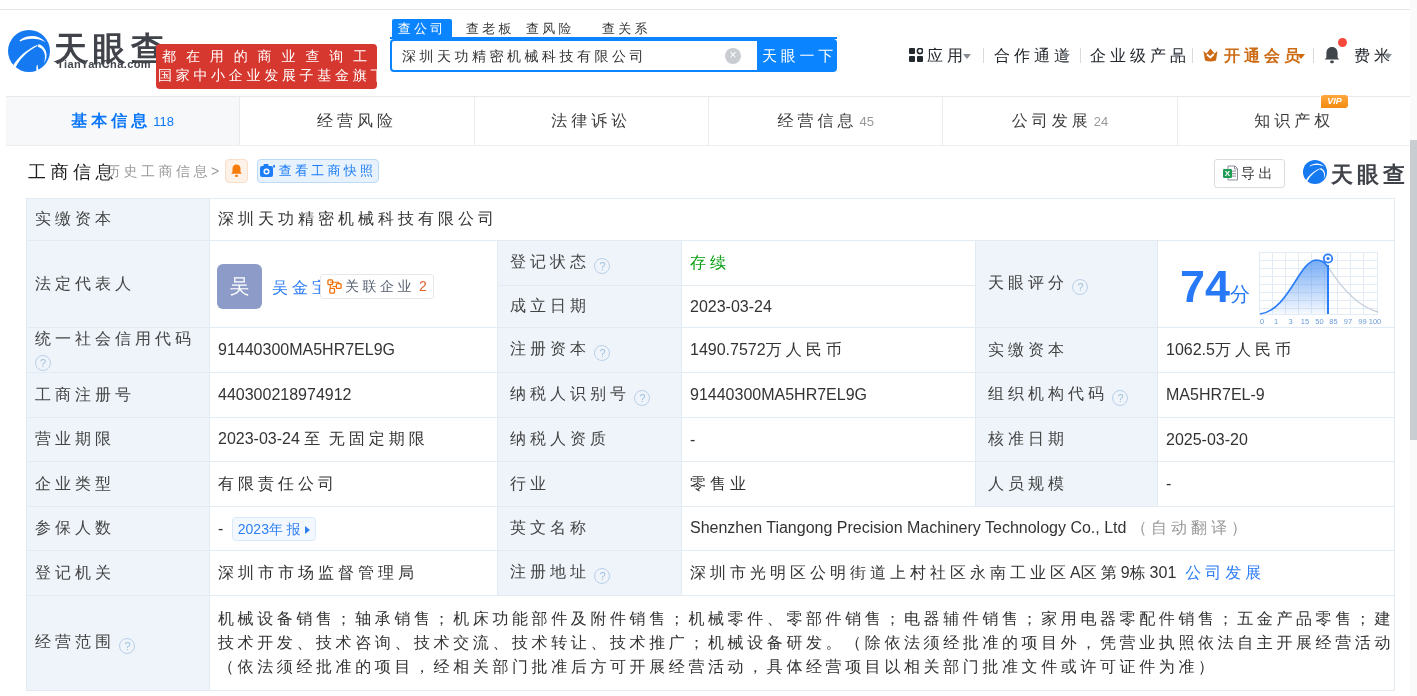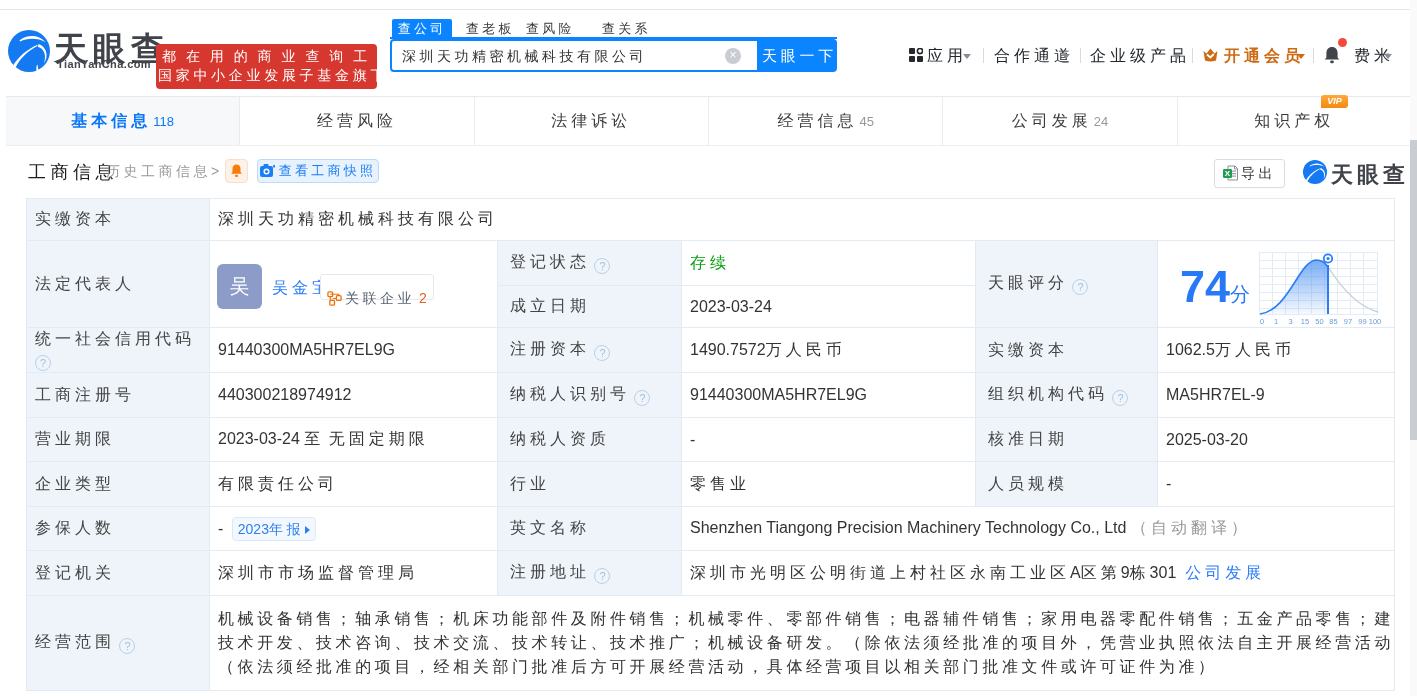--- a/index.html
+++ b/index.html
@@ -168,21 +168,21 @@
 <tbody>
       <tr style="height:42px">
         <td class="lb"><span class="cj">实缴资本</span></td>
         <td class="v" colspan="5"><span class="cj">深圳天功精密机械科技有限公司</span></td>
       </tr>
 <tr style="height:45px">
         <td class="lb" rowspan="2"><span class="cj">法定代表人</span></td>
         <td class="v" rowspan="2" style="position:relative;padding:0">
   <div class="abs" style="left:7px;top:23px;width:45px;height:45px;background:#8c9bc7;border-radius:6px;color:#fff;font-size:20px;text-align:center;line-height:45px">吴</div>
   <div class="abs" style="left:62px;top:37px;font-size:16px"><span class="bl cj">吴金宝</span></div>
-  <div class="abs" style="left:110px;top:33px;height:25px;border:1px solid #e8e8e8;border-radius:3px;padding:12px 6px;font-size:14px;color:#596373;line-height:23px;white-space:nowrap;background:#fff">
+  <div class="abs" style="left:110px;top:33px;height:25px;border:1px solid #e8e8e8;border-radius:3px;padding:0 6px;font-size:14px;color:#596373;line-height:23px;white-space:nowrap;background:#fff">
    <svg width="15" height="15" viewBox="0 0 16 16" style="vertical-align:-3px;margin-right:3px">
               <rect x="1" y="1" width="5" height="5" rx="1" fill="none" stroke="#f0700a" stroke-width="1.4"></rect>
               <rect x="10" y="5" width="5" height="5" rx="1" fill="none" stroke="#f0700a" stroke-width="1.4"></rect>
               <rect x="3" y="10" width="5" height="5" rx="1" fill="none" stroke="#f0700a" stroke-width="1.4"></rect>
               <path d="M3.5 6 L3.5 10 M6 8 L10 8 M12.5 5 L12.5 3.5 L3.5 3.5" fill="none" stroke="#f0700a" stroke-width="1.2"></path>
             </svg><span class="cj" style="letter-spacing:3.5px">关联企业</span> <span style="color:#e0622d">2</span></div>
  </td>
  <td class="lb l2"><span class="cj">登记状态</span> <span class="qmb">?</span></td>
         <td class="v"><span class="grn cj">存续</span></td>
  <td class="lb l2" rowspan="2"><span class="cj">天眼评分</span> <span class="qmb">?</span></td>

